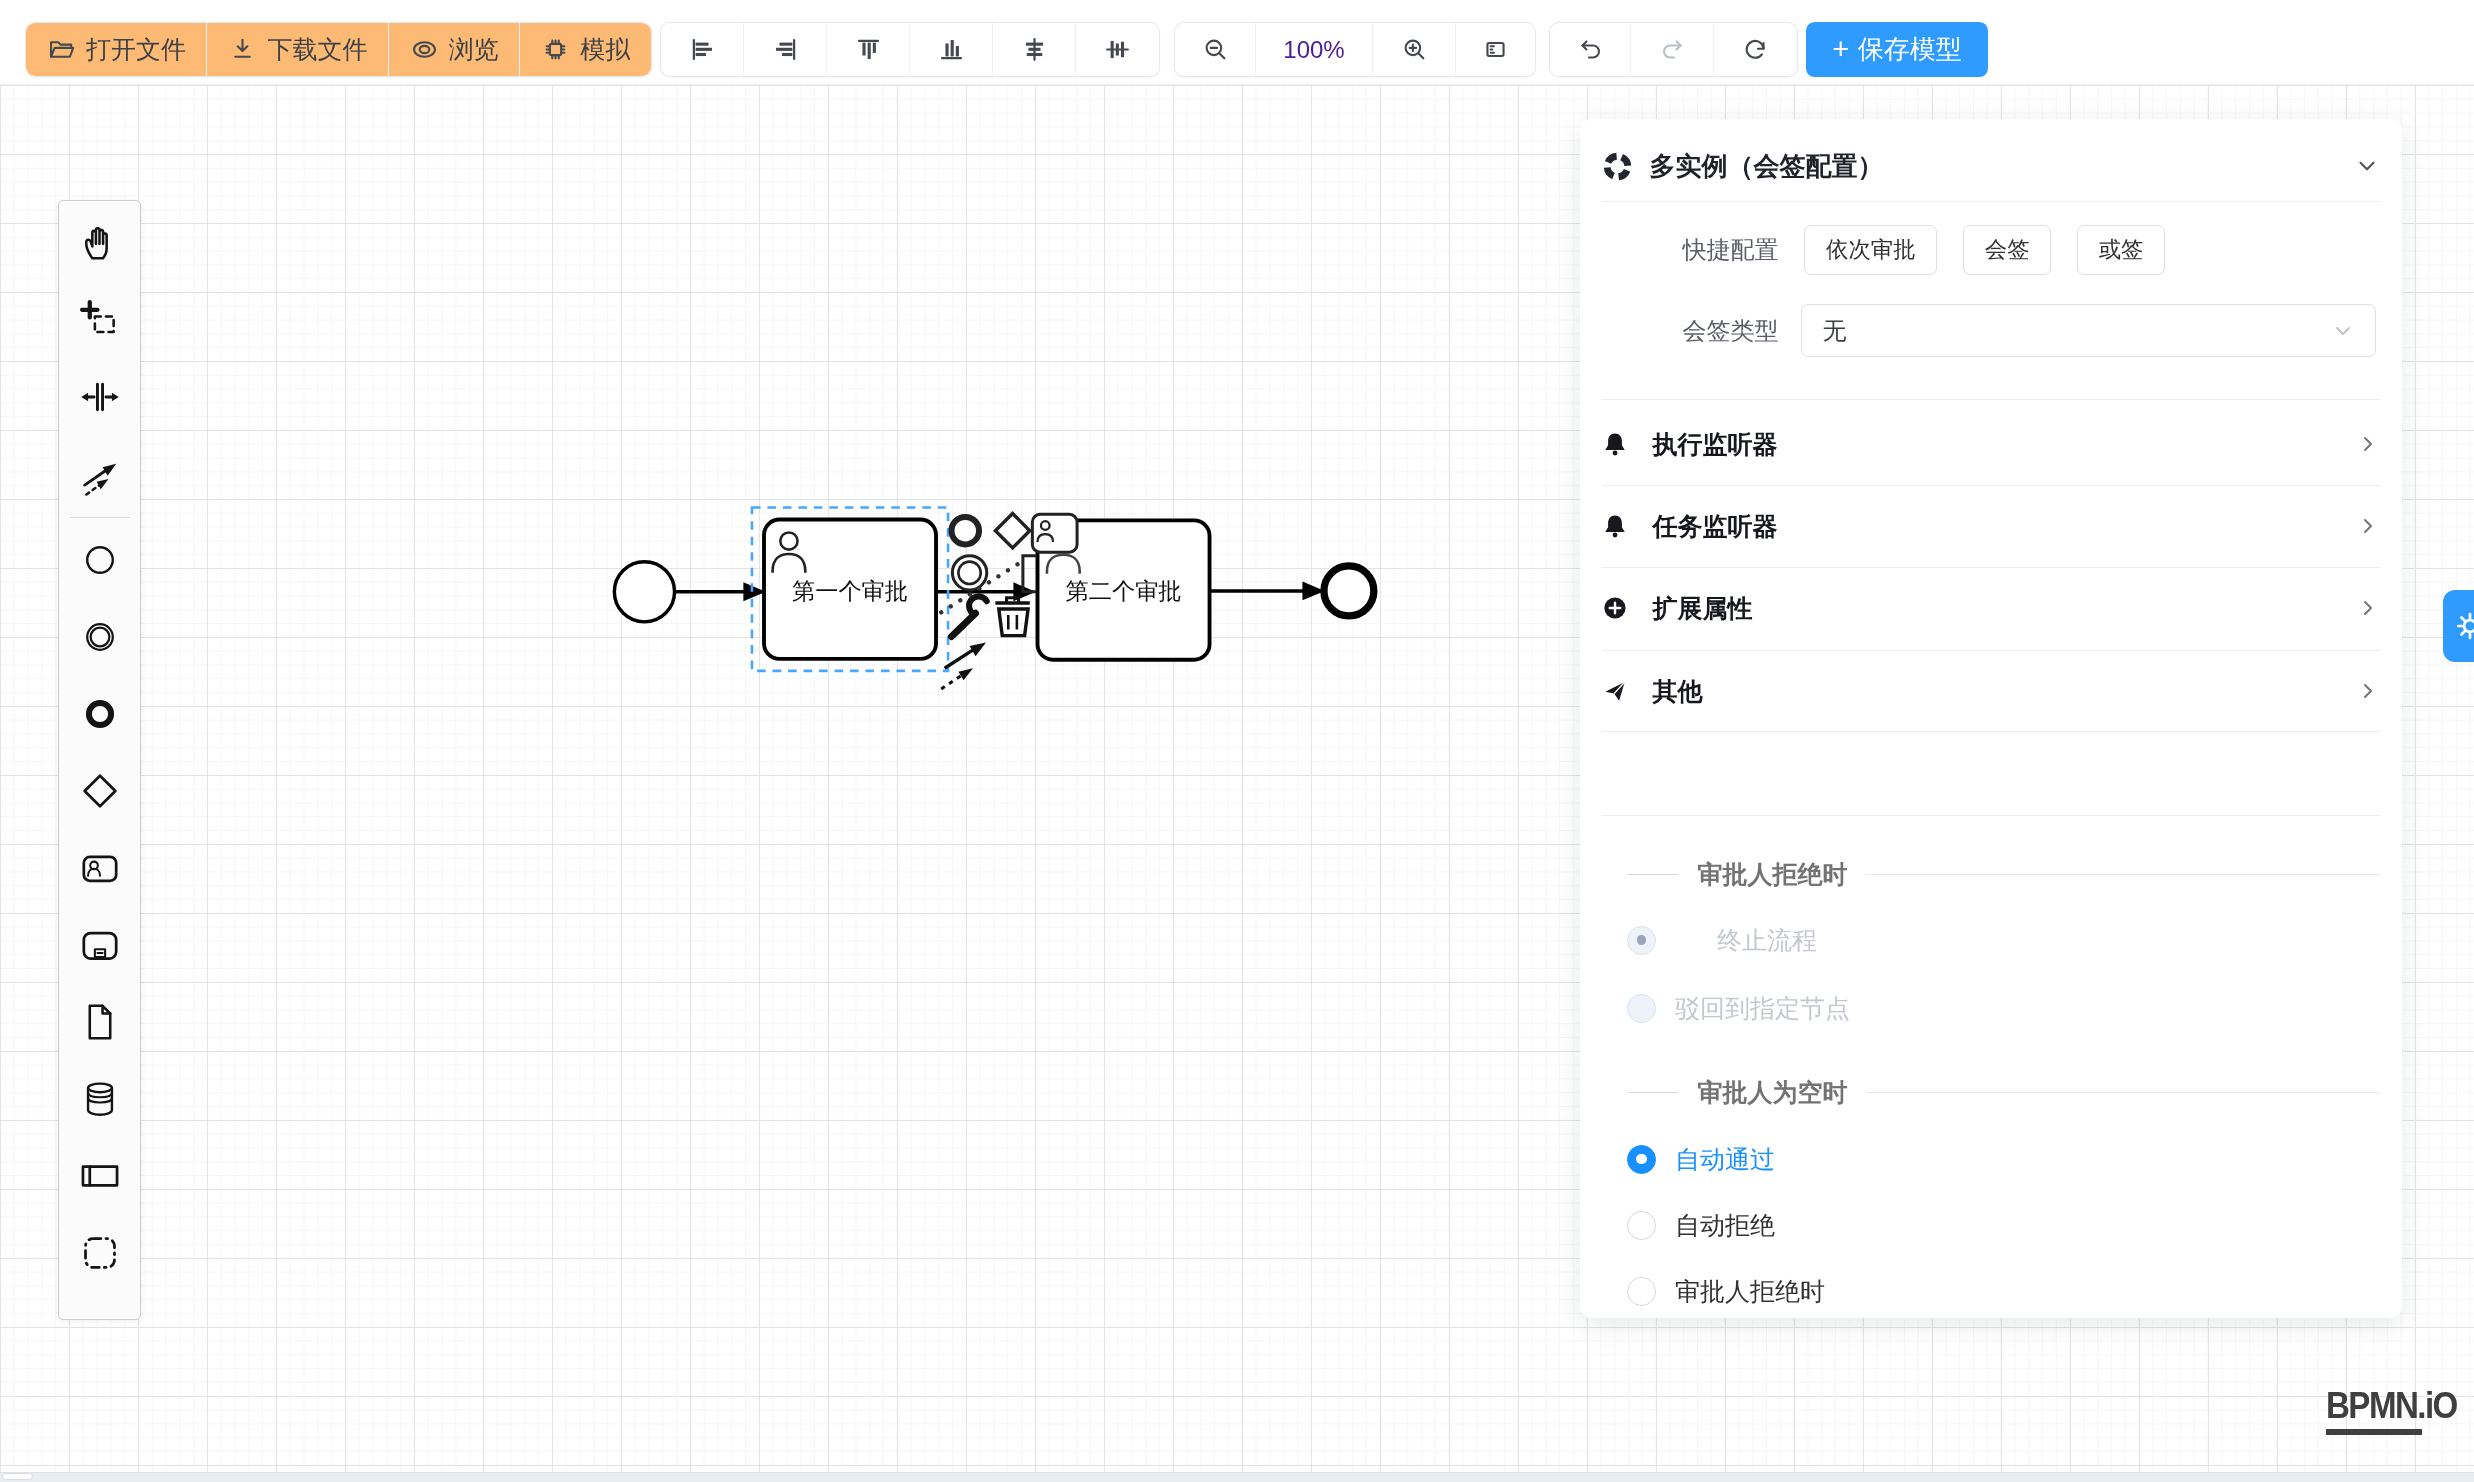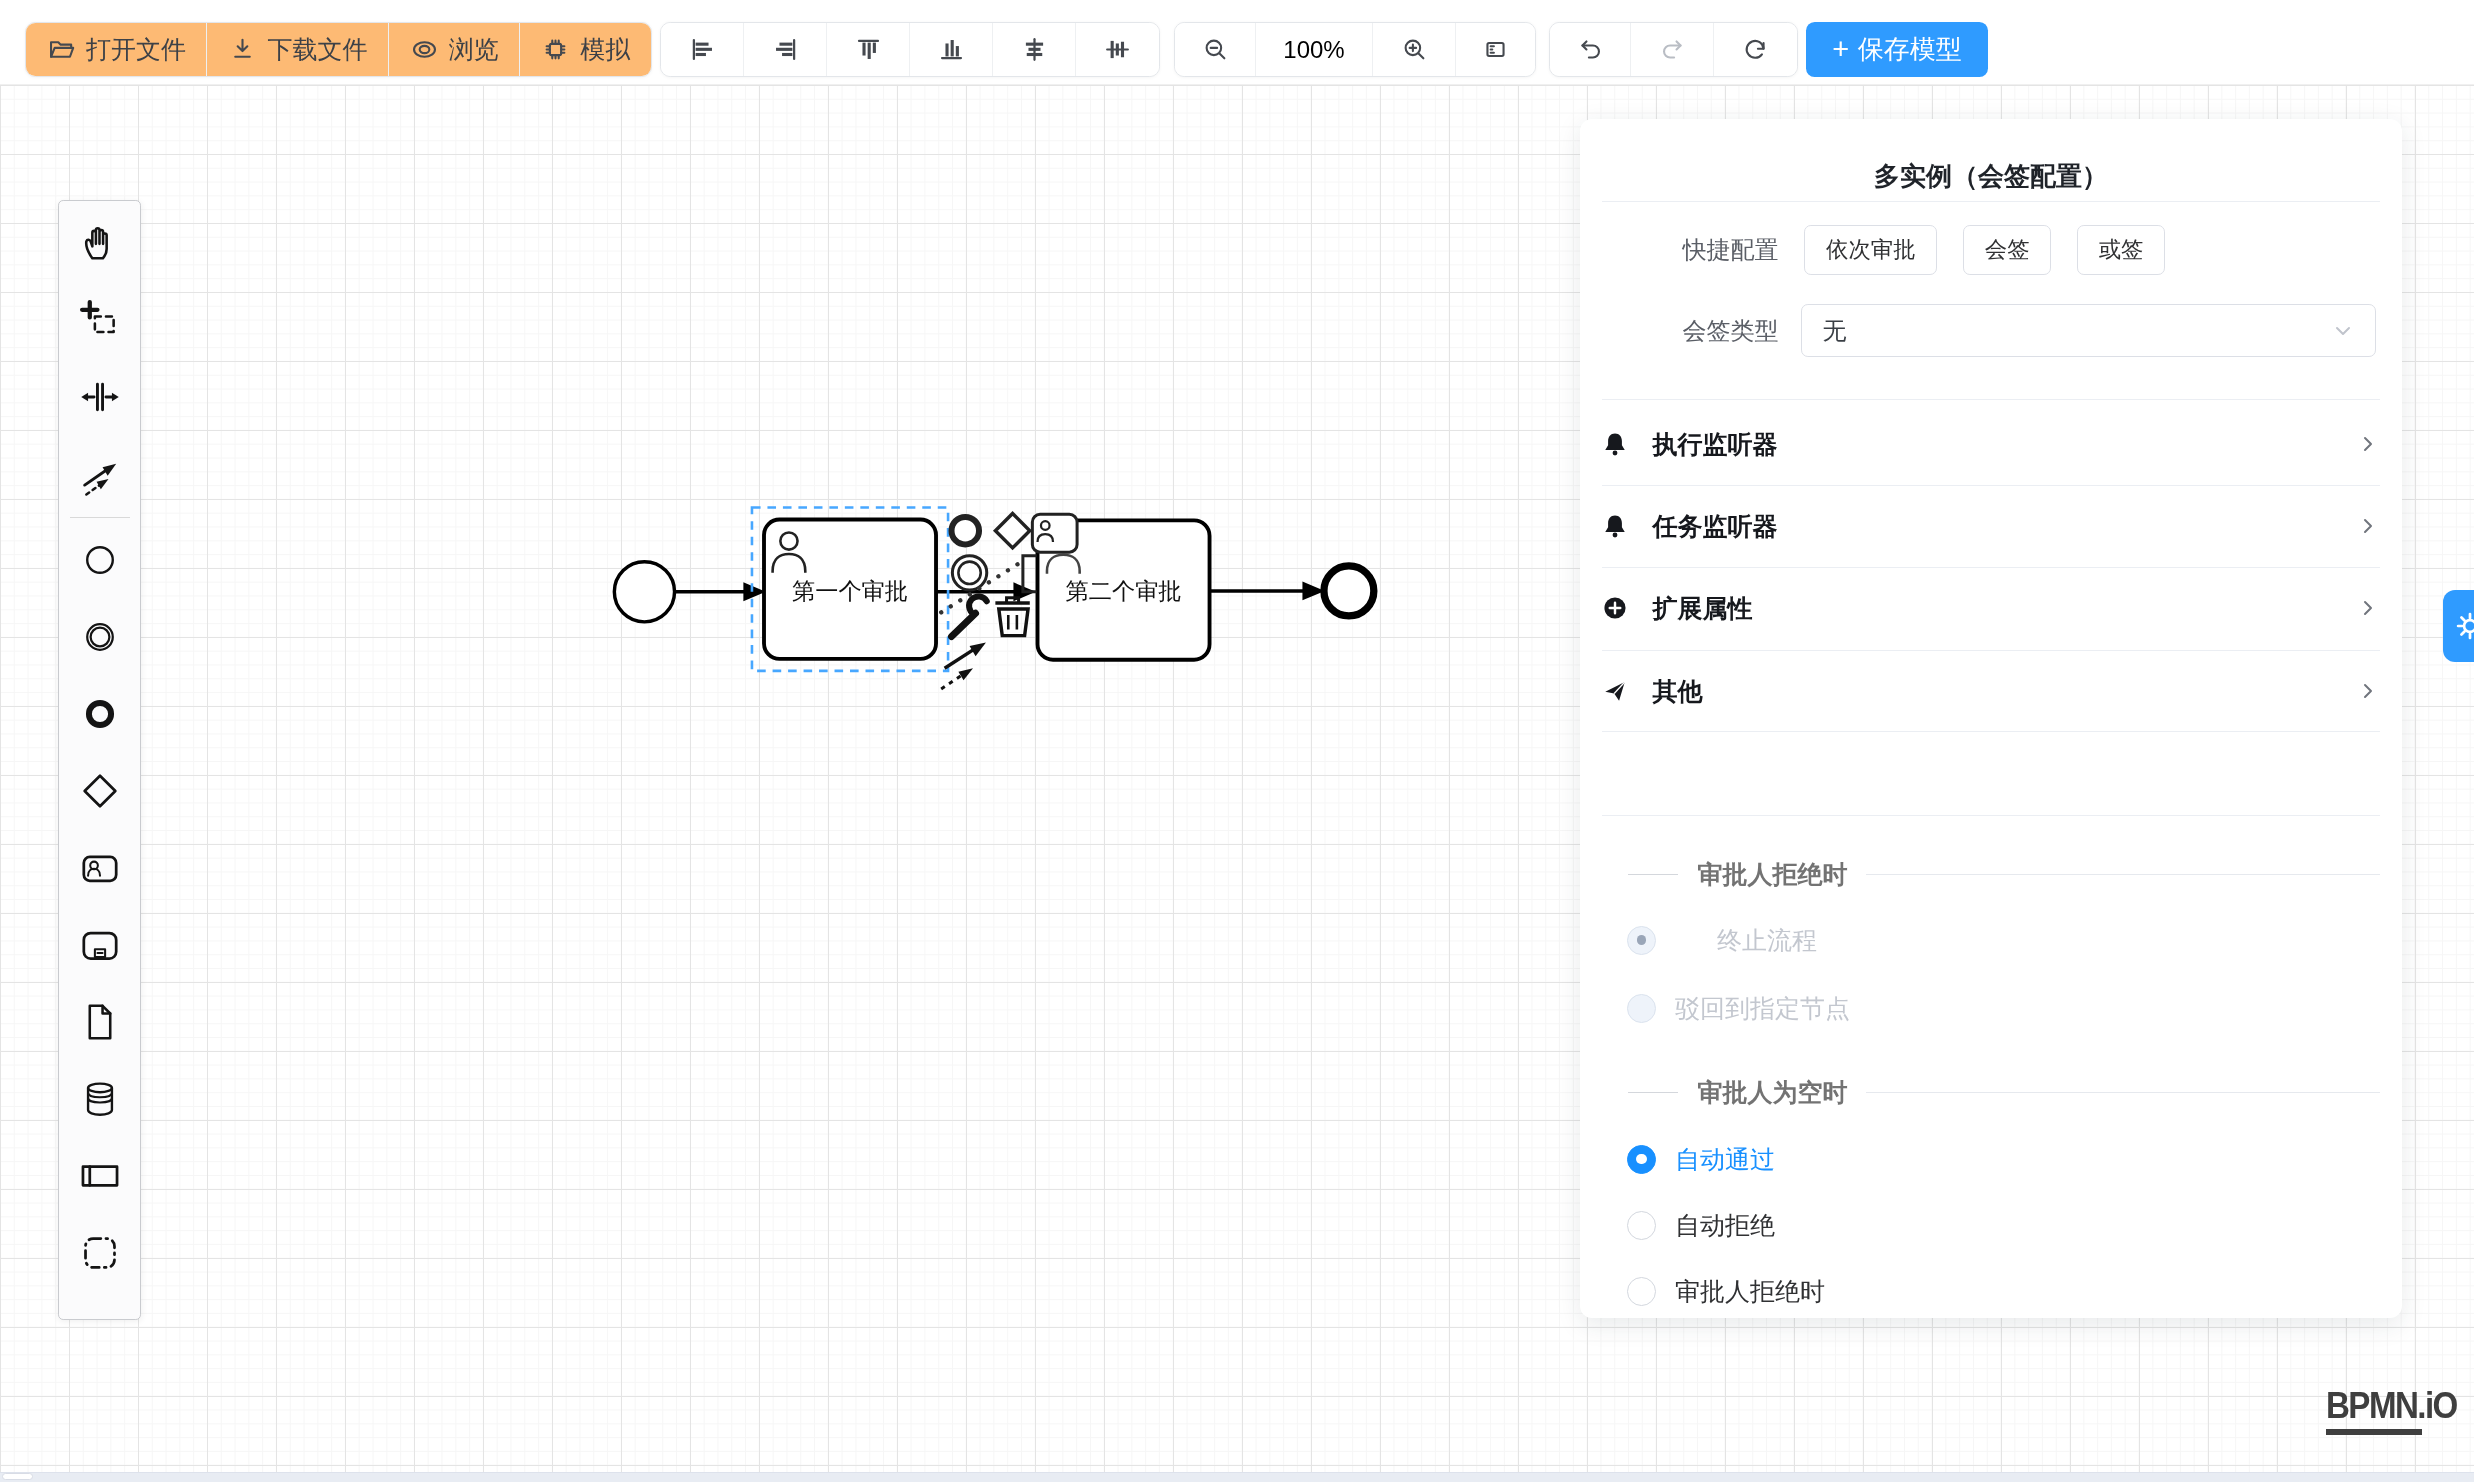--- a/index.html
+++ b/index.html
@@ -17,37 +17,37 @@
       linear-gradient(90deg,#f6f6f6 0.9px, transparent 0.9px);
     background-size:69px 69px,69px 69px,13.8px 13.8px,13.8px 13.8px;
   }
 
   
   .toolbar { position:absolute; left:0; top:0; width:100%; height:85px; background:#fff; border-bottom:0.9px solid #f0f0f0; z-index:20; }
   .tb-group { position:absolute; top:22.4px; height:55px; display:flex; background:#fff; border:0.9px solid #e3e6ea; border-radius:10.3px; box-shadow:0 0.9px 3.4px rgba(0,0,0,.04); overflow:hidden; }
   .tb-btn { display:flex; align-items:center; gap:10.3px; padding:0 20.6px; border:none; border-right:0.9px solid #eef0f2; background:#fdba74; font-size:25px; color:#3d4147; }
   .tb-btn:last-child, .tb-ibtn:last-child { border-right:none; }
   .tb-ibtn { width:83px; display:flex; align-items:center; justify-content:center; background:#fff; border:none; border-right:0.9px solid #eef0f2; }
-  .tb-level { width:117px; display:flex; align-items:center; justify-content:center; font-size:24px; color:#000000; border-right:0.9px solid #eef0f2; background:#fff; }
+  .tb-level { width:117px; display:flex; align-items:center; justify-content:center; font-size:24px; color:#4c1d95; border-right:0.9px solid #eef0f2; background:#fff; }
   .save-btn { position:absolute; left:1806px; top:22.4px; width:182px; height:55px; background:#2f9bff; color:#fff; border:none; border-radius:8.6px; font-size:26px; display:flex; align-items:center; justify-content:center; gap:8.6px; }
   .save-plus { font-size:29px; font-weight:400; line-height:1; }
   .ticon { stroke:#45494f; fill:none; stroke-width:2.6; stroke-linecap:round; stroke-linejoin:round; }
   .ticon .fill { fill:#45494f; stroke:none; }
   .ticon.dim { stroke:#b9bdc4; }
 
   
   .palette { position:absolute; left:58px; top:200px; width:83px; height:1120px; background:#fbfbfc; border:0.9px solid #c9cbcf; border-radius:5.2px; box-shadow:0.9px 1.7px 6.9px rgba(0,0,0,.06); display:flex; flex-direction:column; align-items:center; padding-top:3.4px; z-index:10; }
   .pal-item { width:82px; height:77px; display:flex; align-items:center; justify-content:center; background:transparent; border:none; }
   .pal-sep { width:60px; height:0.9px; background:#d9d9d9; margin:4.3px 0; flex:none; }
   .picon { stroke:#141414; fill:none; stroke-width:3; stroke-linecap:round; stroke-linejoin:round; }
 
   
   .panel { position:absolute; left:1580px; top:119px; width:822px; height:1199px; background:#fff; border-radius:12px; box-shadow:0 6.9px 26px rgba(31,45,61,.10); overflow:hidden; z-index:15; }
   .p-abs { position:absolute; left:22.4px; right:22.4px; }
-  .p-header { top:17px; height:60px; display:flex; align-items:center; gap:23px;flex-direction:column; }
+  .p-header { top:17px; height:60px; display:flex; align-items:center; gap:16px; }
   .p-title { font-size:26px; font-weight:700; color:#1f2329; }
   .p-div { height:0.9px; background:#ebeef3; }
   .p-row { display:flex; align-items:center; }
   .p-label { width:176px; text-align:right; font-size:24px; color:#5a5e66; flex:none; }
   .chip-btn { height:50px; padding:0 20.6px; background:#fff; border:0.9px solid #dcdfe6; border-radius:6.9px; font-size:22.4px; color:#303133; }
   .p-select { flex:1; height:53px; border:0.9px solid #dcdfe6; border-radius:6.9px; display:flex; align-items:center; padding:0 20.6px; margin-right:3.4px; }
   .p-select-val { font-size:24px; color:#3a3f45; flex:1; }
   .sec-row { display:flex; align-items:center; gap:24px; }
   .sec-label { font-size:25px; font-weight:700; color:#16181d; }
   .chev { margin-left:auto; }

